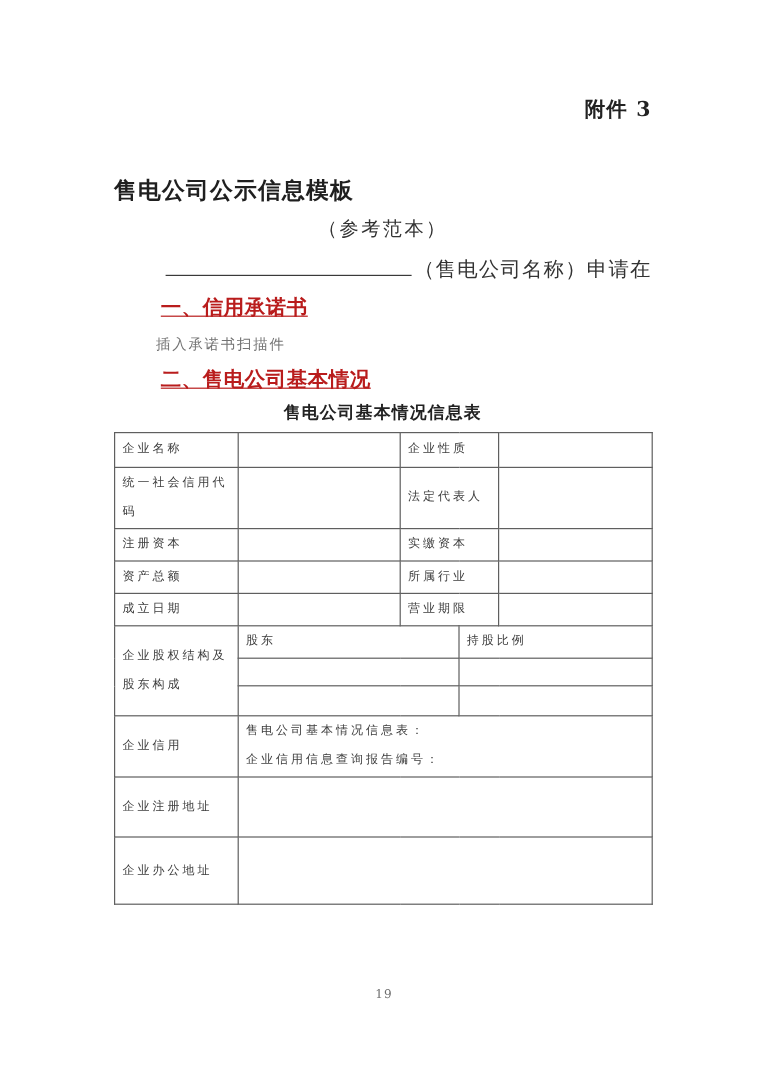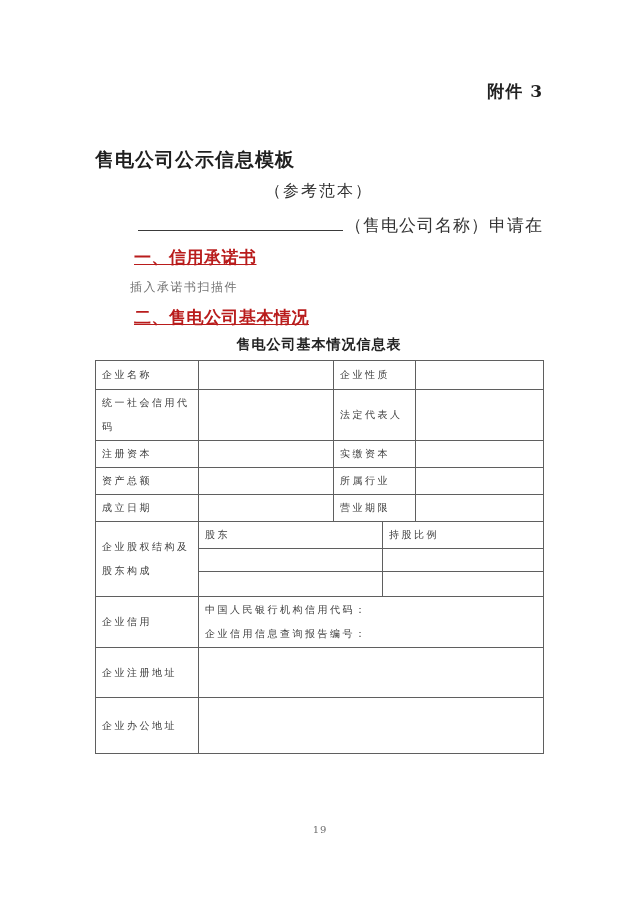--- a/index.html
+++ b/index.html
@@ -160,21 +160,21 @@
       <td colspan="2" class="val"></td>
       <td colspan="2" class="val"></td>
     </tr>
     <tr style="height:25px">
       <td colspan="2" class="val"></td>
       <td colspan="2" class="val"></td>
     </tr>
     <tr style="height:50px">
       <td>企业信用</td>
       <td colspan="4" class="multiline">
-        <div>中国人民银行机构信用代码：</div>
+        <div>售电公司基本情况信息表：</div>
         <div>企业信用信息查询报告编号：</div>
       </td>
     </tr>
     <tr style="height:50px">
       <td>企业注册地址</td>
       <td colspan="4" class="val"></td>
     </tr>
     <tr style="height:56px">
       <td>企业办公地址</td>
       <td colspan="4" class="val"></td>

